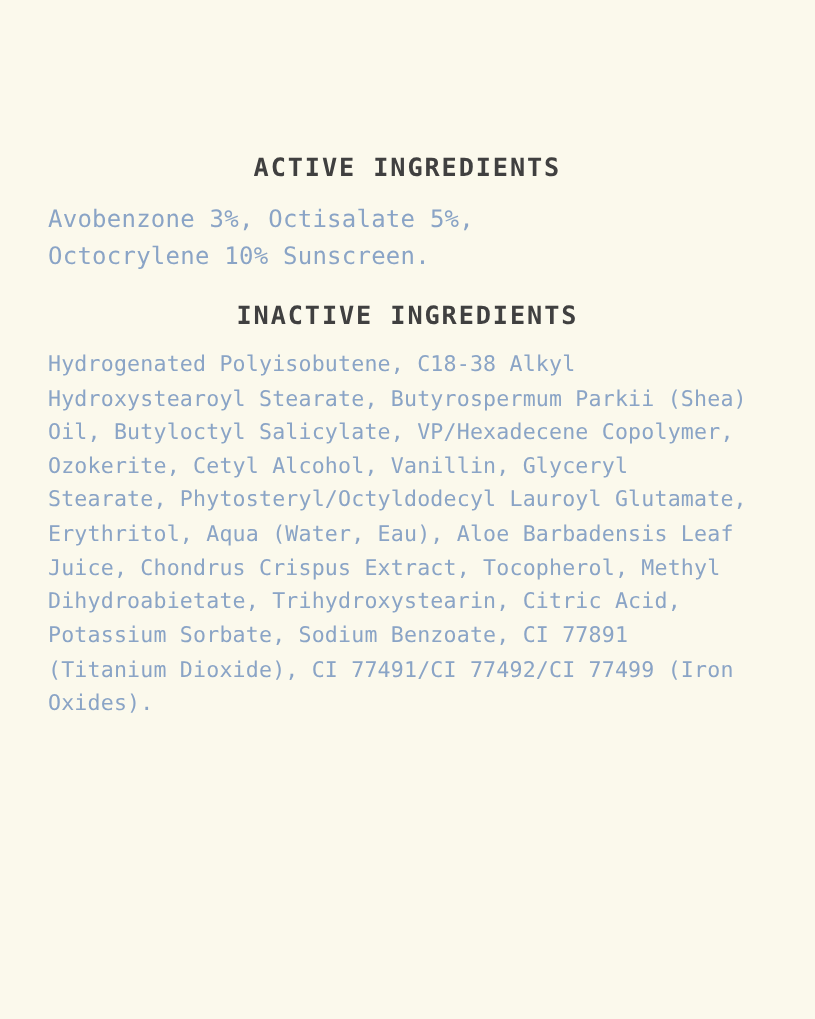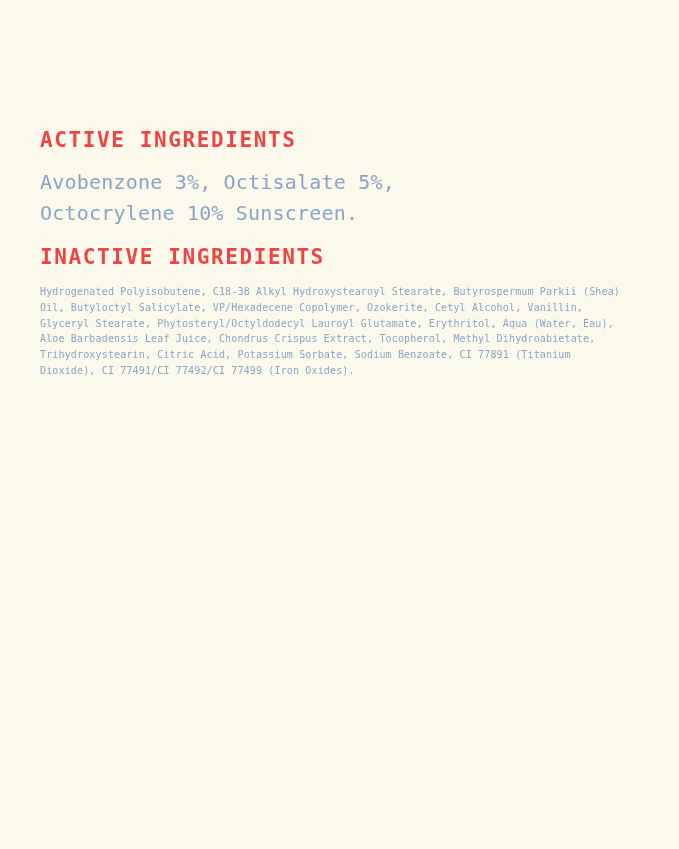--- a/index.html
+++ b/index.html
@@ -17,44 +17,45 @@
     position: relative;
     width: 679px;
     height: 849px;
     box-sizing: border-box;
     padding: 128px 40px 0 40px;
   }
   .section {
     margin: 0;
   }
   .section + .section {
-    margin-top: 16px;
+    margin-top: 22px;
   }
   .section-title {
     font-family: "DejaVu Sans Mono", monospace;
     font-size: 21px;
     font-weight: bold;
     letter-spacing: 1.6px;
-    color: #ef4444;
+    color: #404040;
     margin: 0 0 14px 0;
     line-height: 1.2;
+    text-align: center;
   }
   .body-text {
     font-family: "DejaVu Sans Mono", monospace;
     color: #8aa4c6;
     margin: 0;
   }
   .active-text {
     font-size: 20px;
     line-height: 1.55;
     letter-spacing: 0.2px;
     max-width: 420px;
   }
   .inactive-text {
-    font-size: 10px;
+    font-size: 18px;
     line-height: 1.57;
     letter-spacing: 0.15px;
     max-width: 590px;
   }
 </style>
 </head>
 <body>
 
 <div class="page">
 

